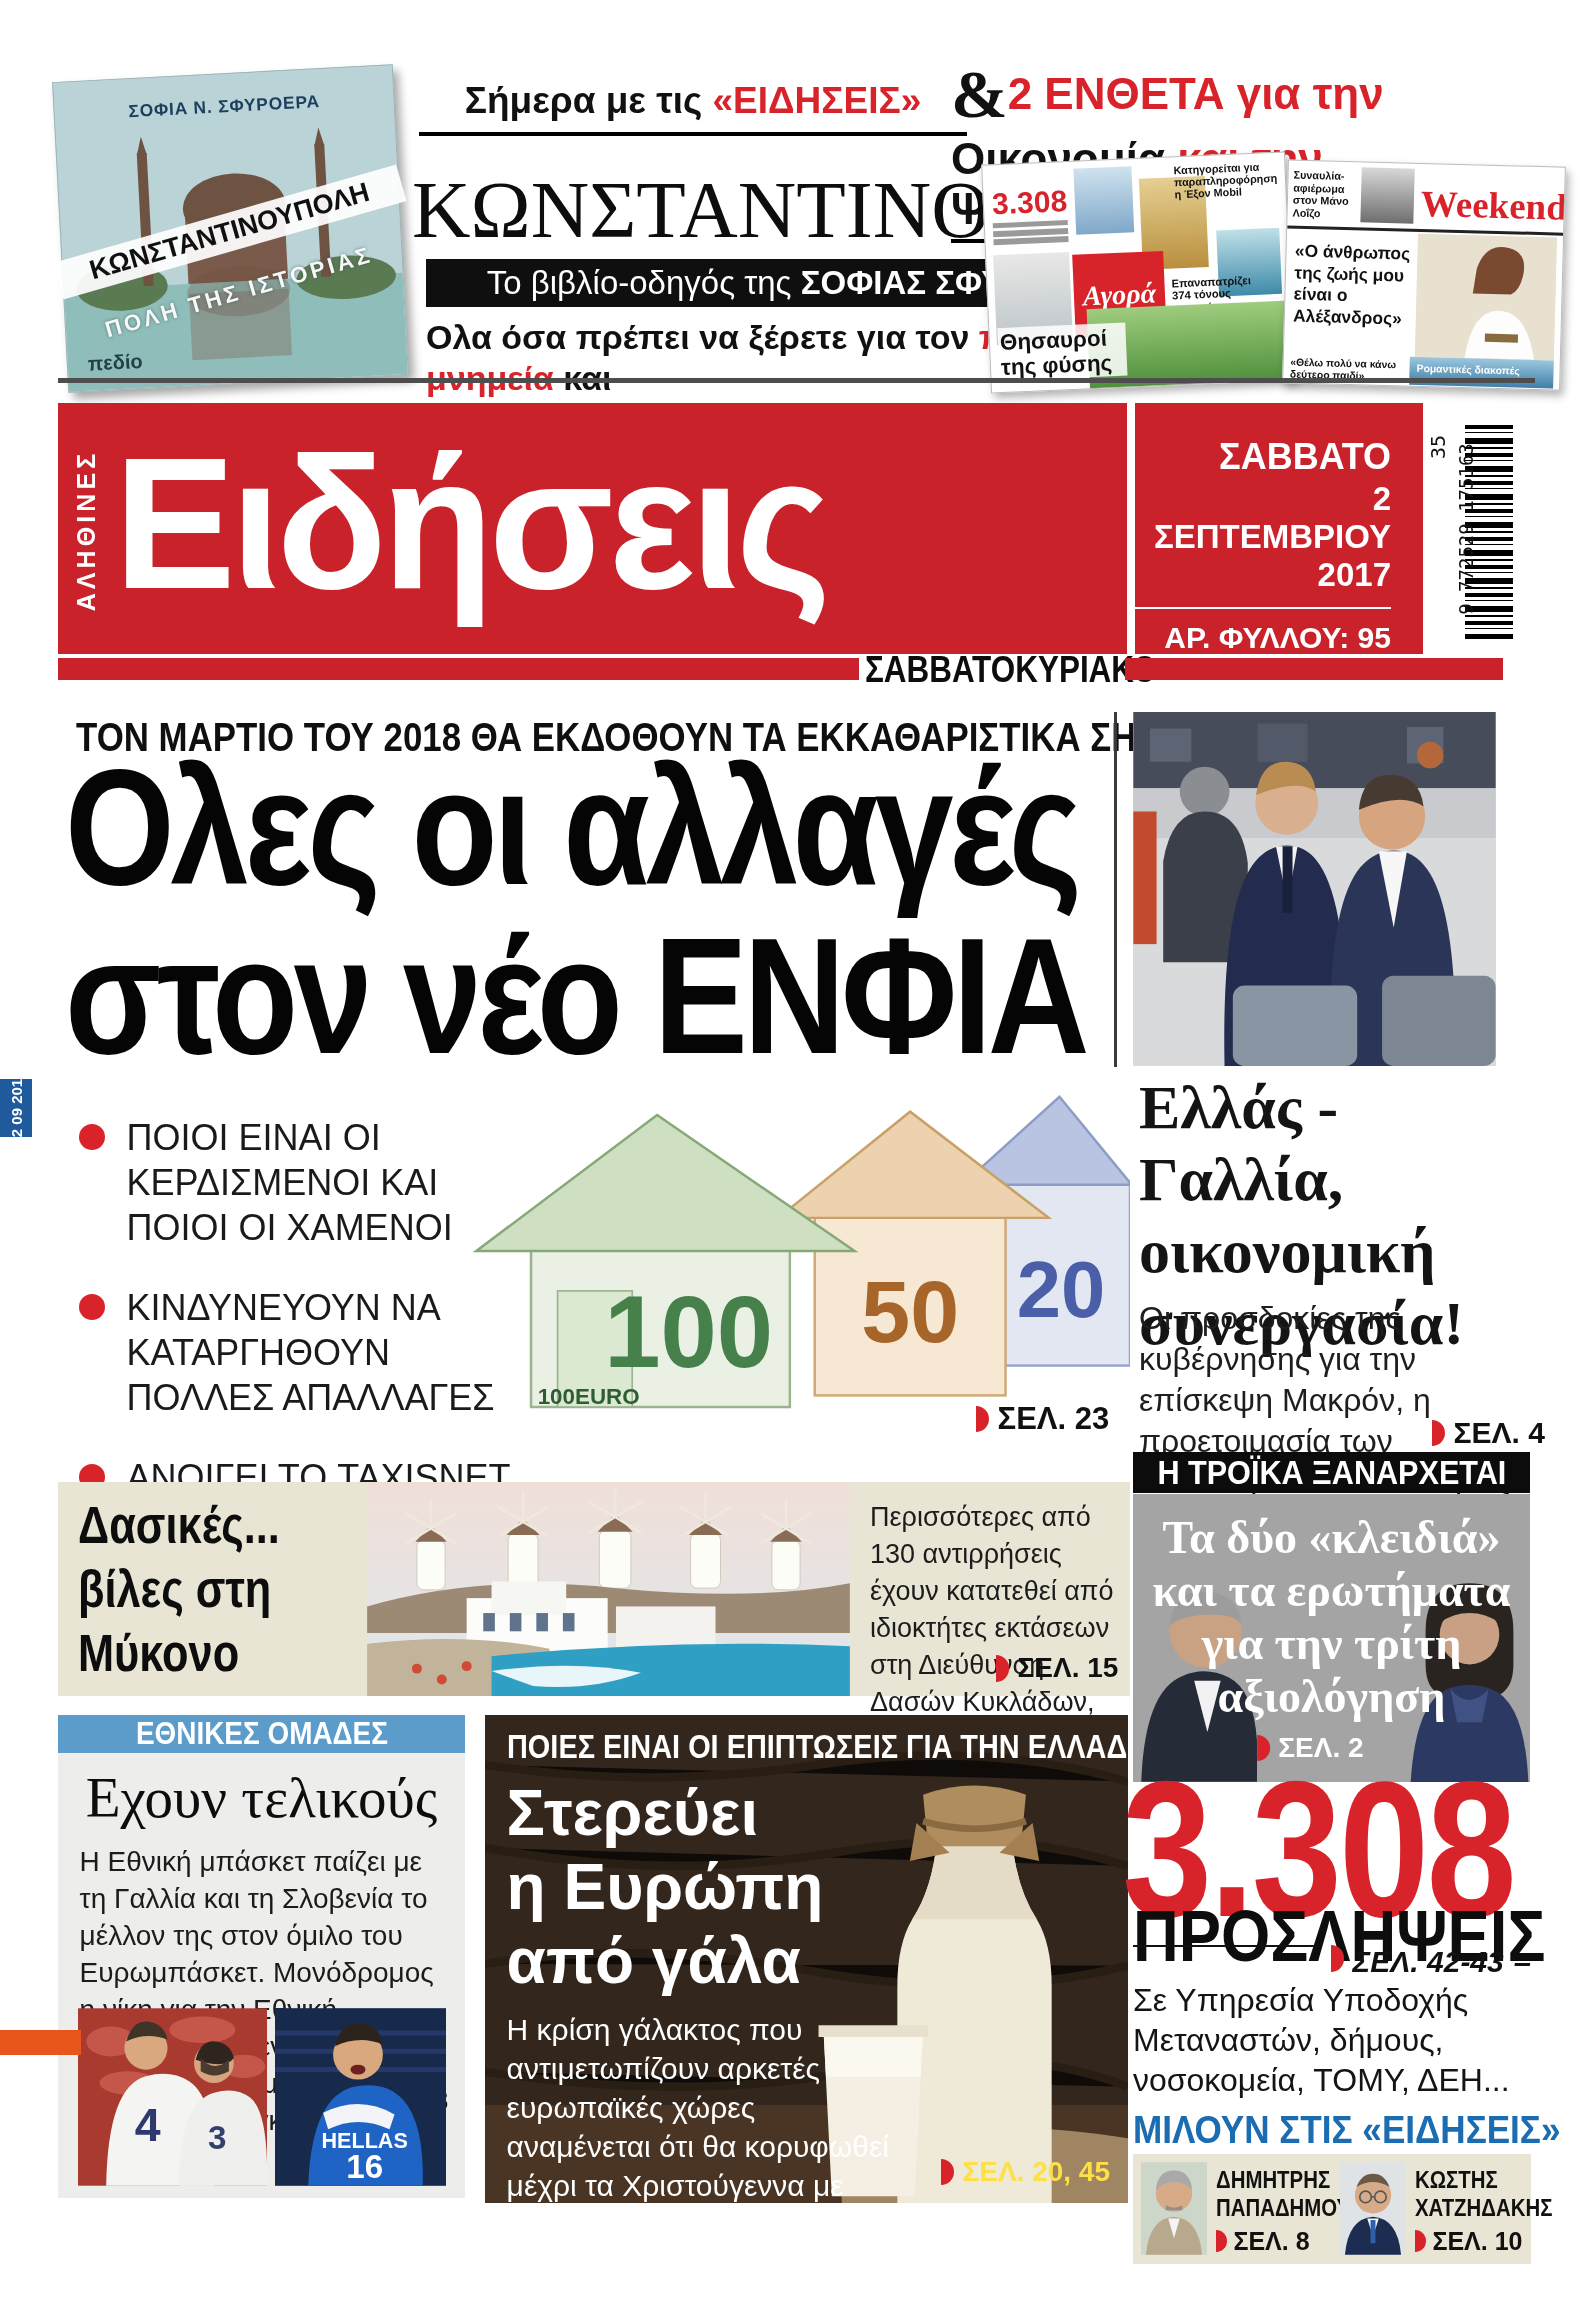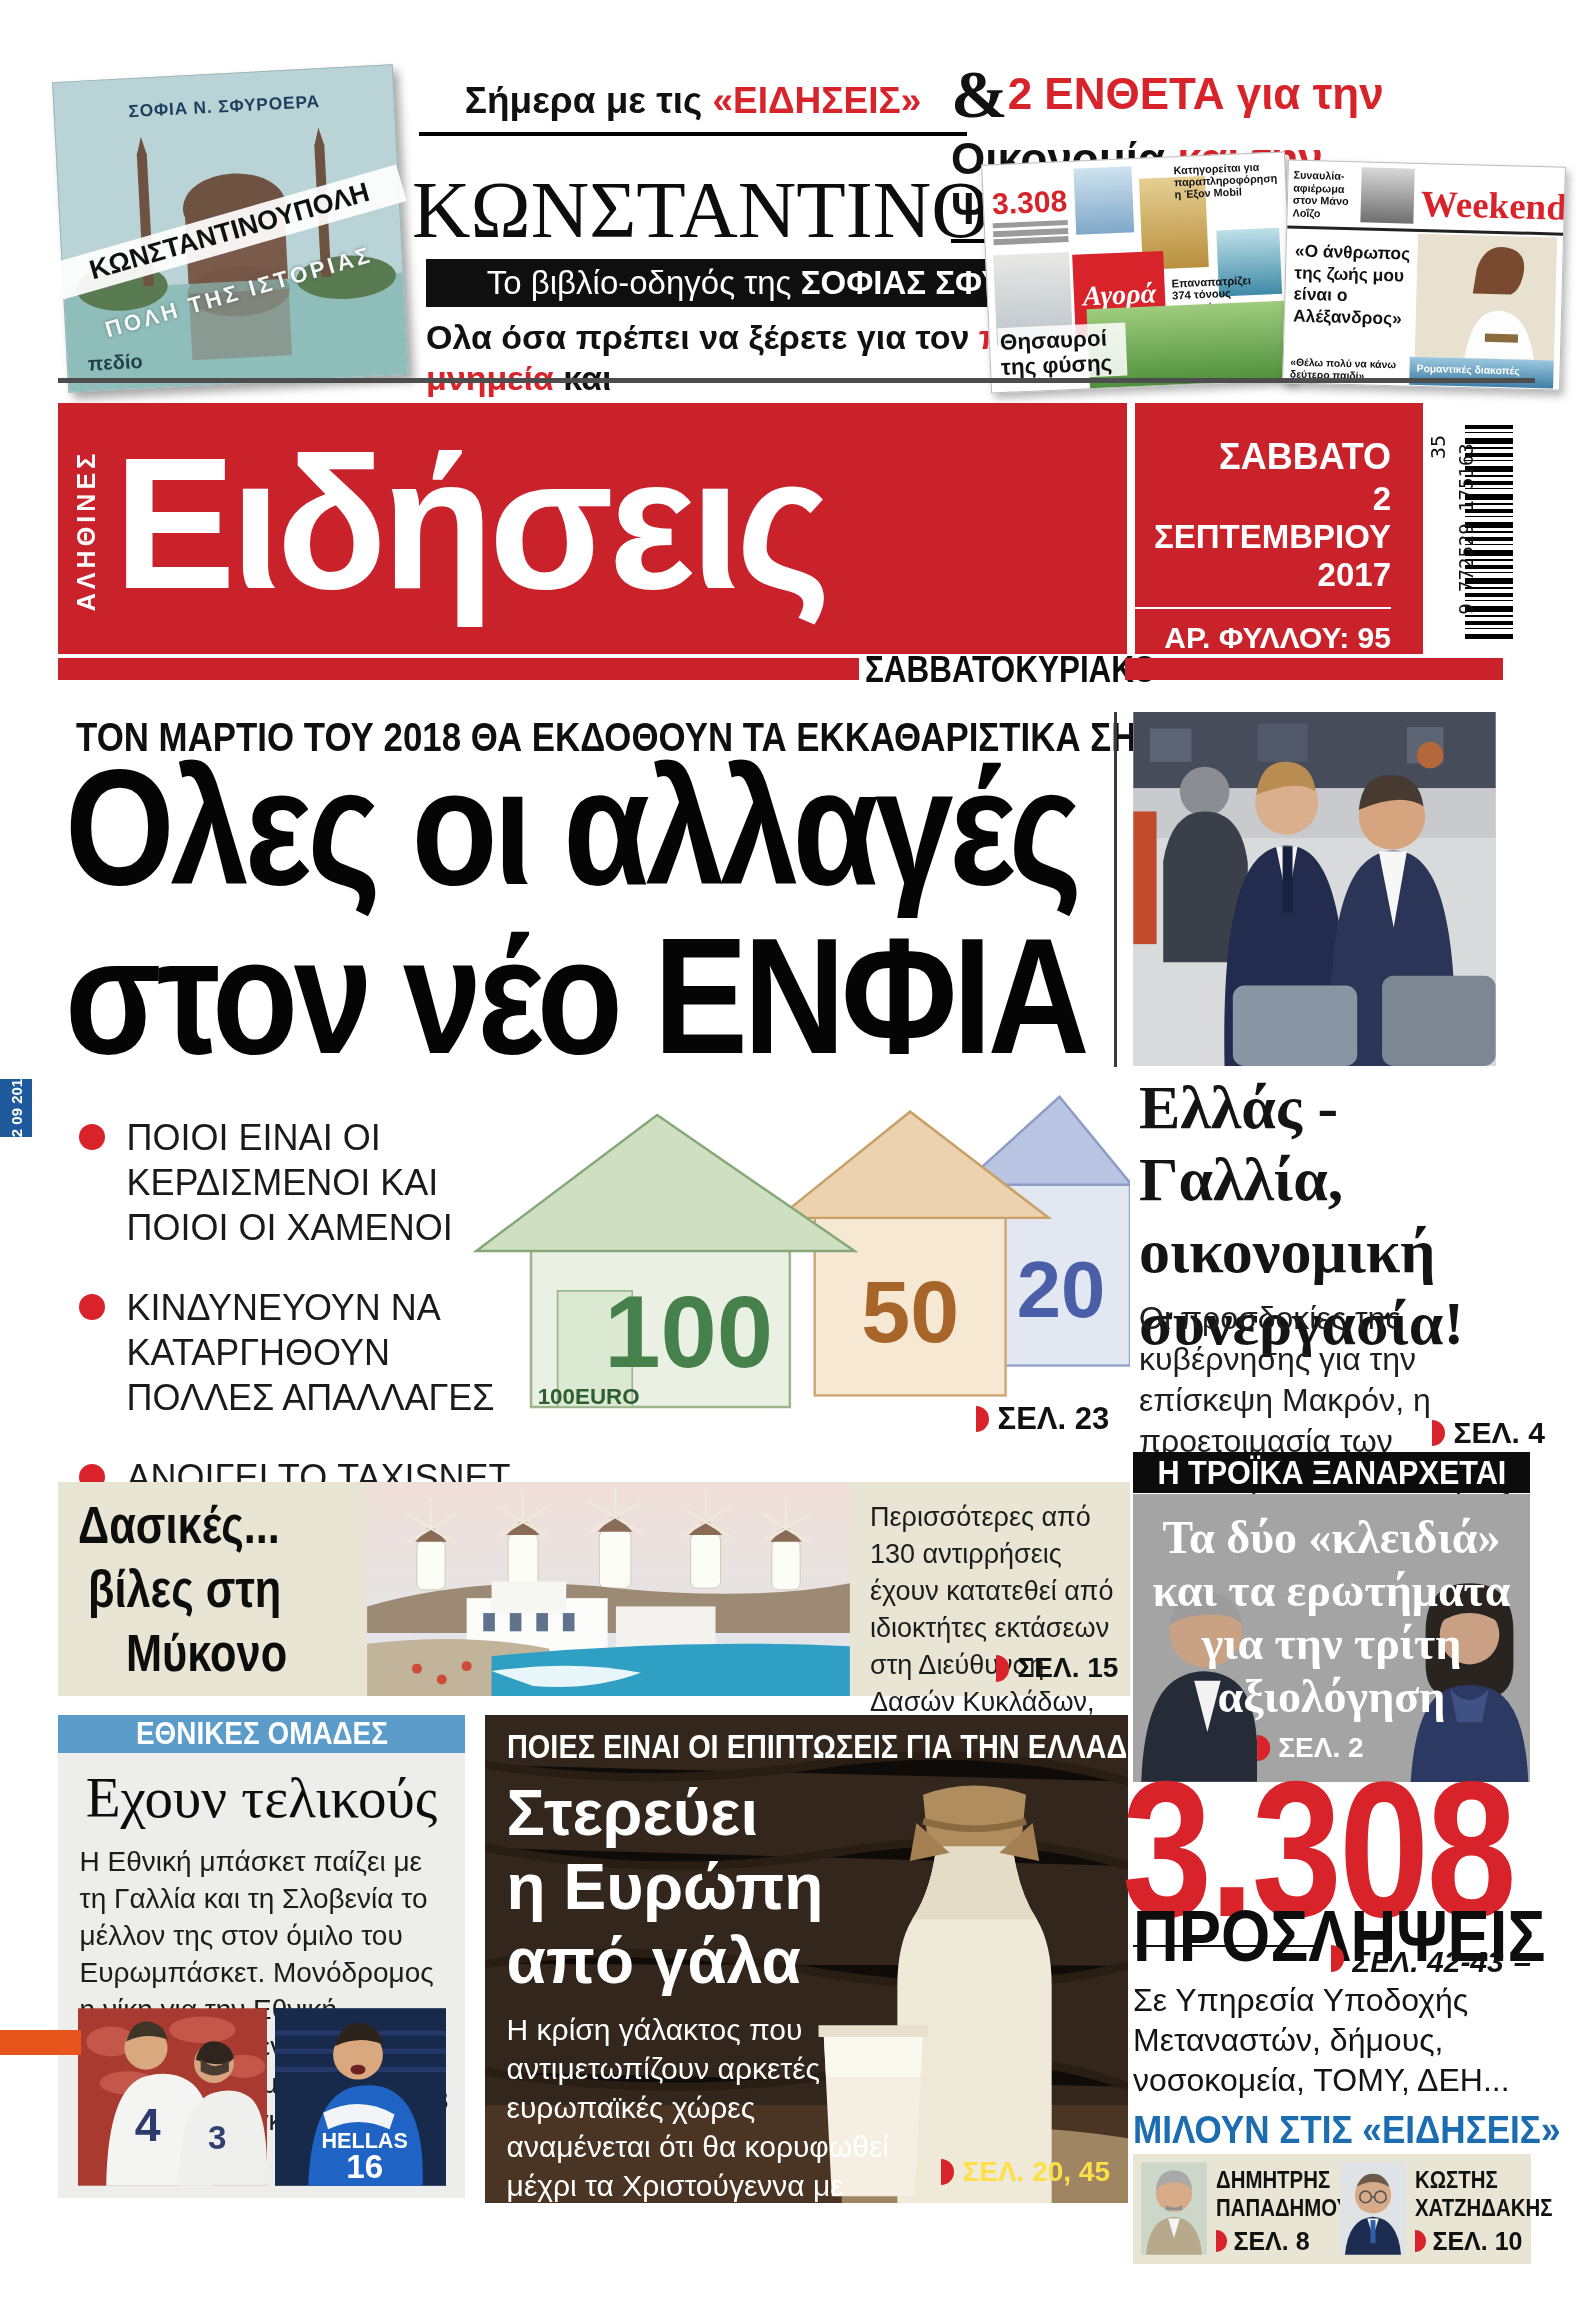--- a/index.html
+++ b/index.html
@@ -101,21 +101,21 @@
   #euro-houses{left:458px;top:1042px;width:672px;height:370px;}
   #sel23{left:976px;top:1401px;}
   #photo-fr{left:1133px;top:712px;width:363px;height:354px;background:#d8d8da;}
   #fr-head{left:1139px;top:1071px;width:397px;font-family:"Liberation Serif",serif;font-weight:bold;
            font-size:62px;line-height:72px;color:#141414;}
   #fr-body{left:1139px;top:1298px;width:392px;font-size:32px;line-height:41px;color:#1e1e1e;}
   #fr-sel{left:1432px;top:1416px;}
 
   
   #myk{left:58px;top:1482px;width:1072px;height:214px;background:#e8e5d4;}
-  #myk-title{position:absolute;left:20px;top:11.6px;font-size:51px;font-weight:800;line-height:64px;color:#0d0d0d;text-align:right;}
+  #myk-title{position:absolute;left:20px;top:11.6px;font-size:51px;font-weight:800;line-height:64px;color:#0d0d0d;}
   #myk-photo{position:absolute;left:309px;top:0;width:483px;height:214px;overflow:hidden;}
   #myk-body{position:absolute;left:812px;top:16.6px;width:249px;font-size:27px;line-height:37px;color:#1c1c1c;}
   #myk-sel{position:absolute;right:11.6px;bottom:11.6px;}
 
   
   #troika-bar{left:1133px;top:1452px;width:397px;height:41px;background:#0c0c0c;color:#fff;
               text-align:center;font-size:34px;font-weight:800;line-height:41px;}
   #troika-box{left:1133px;top:1494px;width:397px;height:288px;background:#a4a4a4;overflow:hidden;}
   #troika-head{position:absolute;left:0;top:16.6px;width:100%;text-align:center;color:#fff;
                font-family:"Liberation Serif",serif;font-weight:bold;font-size:46px;line-height:53px;}

